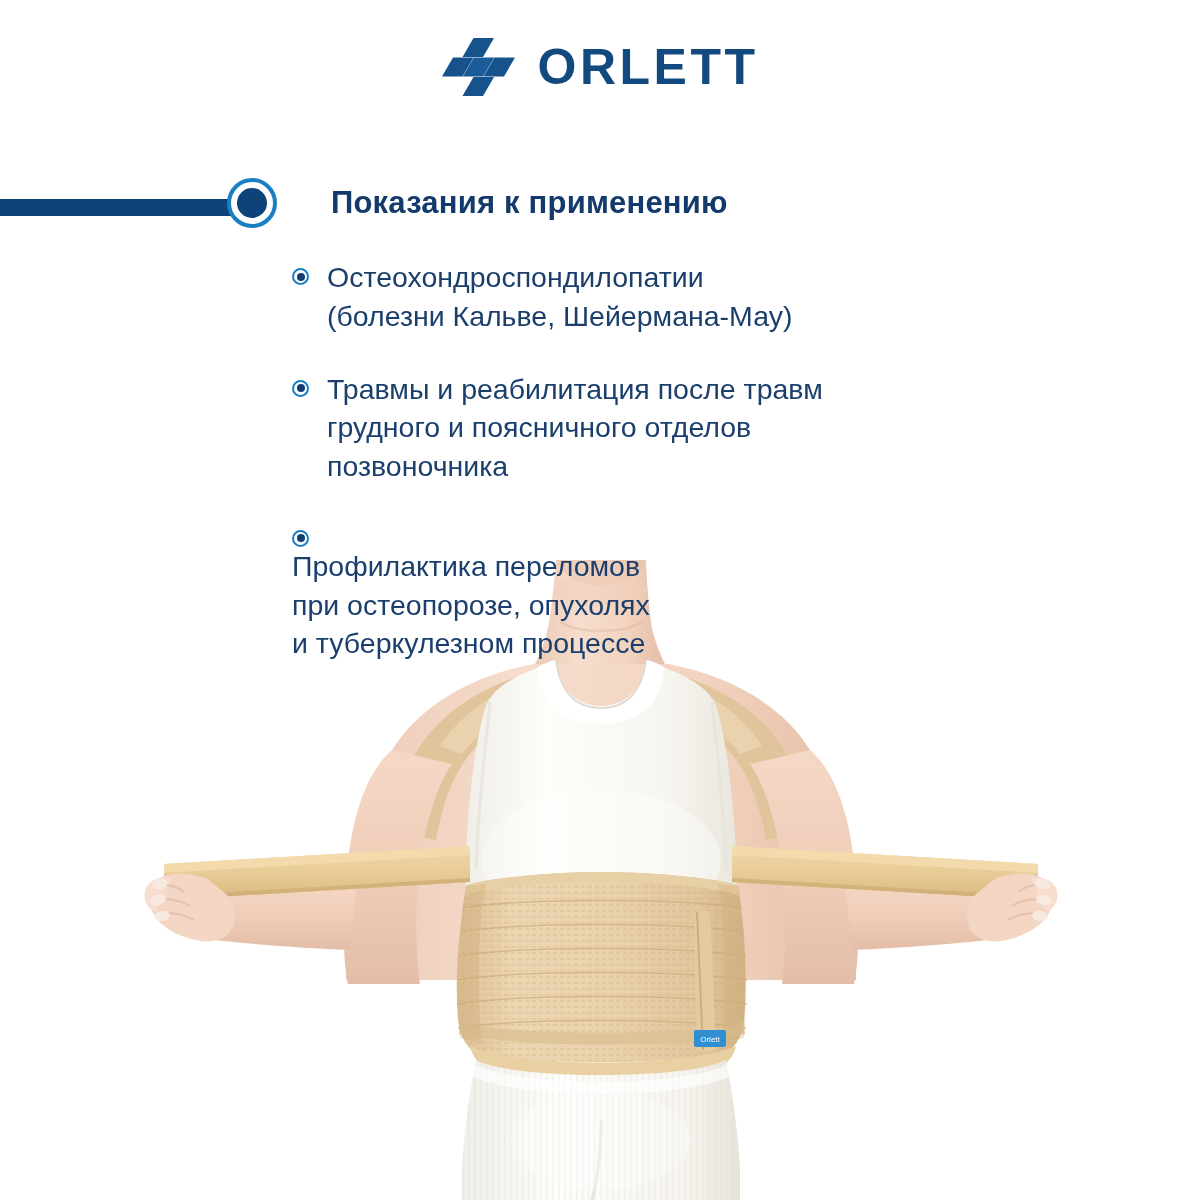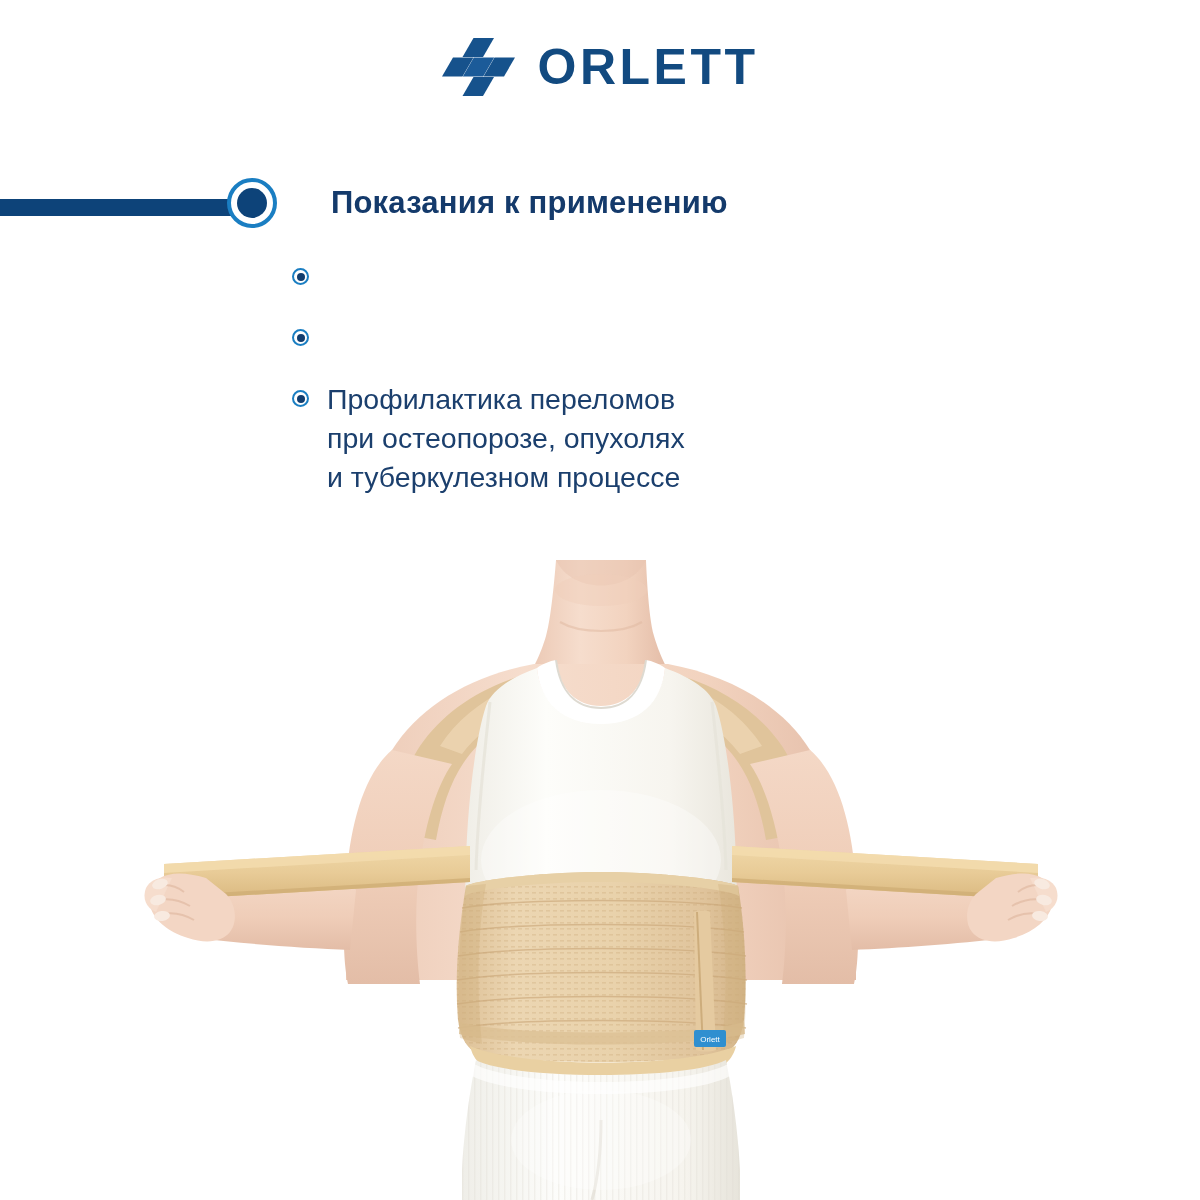--- a/index.html
+++ b/index.html
@@ -99,21 +99,21 @@
     left: 292px;
     top: 258px;
     width: 720px;
     z-index: 5;
   }
   .bullet-item {
     display: flex;
     align-items: flex-start;
     margin-bottom: 34px;
   }
-  .bullet-item:last-child { margin-bottom: 14px; }
+  .bullet-item:last-child { margin-bottom: 14px; flex-direction: column; }
   .bullet-marker {
     flex: 0 0 auto;
     width: 17px;
     height: 17px;
     margin-top: 10px;
     margin-right: 18px;
     border-radius: 50%;
     border: 2px solid #1a7ec2;
     background: #ffffff;
     box-sizing: border-box;
@@ -175,24 +175,29 @@
 <div class="heading-row">
   <div class="heading-bar"></div>
 </div>
 <div class="heading-dot"></div>
 <div class="heading-text">Показания к применению</div>
 
 <div class="bullets">
 
   <div class="bullet-item">
     <span class="bullet-marker"></span>
+    <span class="bullet-text">Остеохондроспондилопатии
+(болезни Кальве, Шейермана-Мау)</span>
   </div>
 
   <div class="bullet-item">
     <span class="bullet-marker"></span>
+    <span class="bullet-text">Травмы и реабилитация после травм
+грудного и поясничного отделов
+позвоночника</span>
   </div>
 
   <div class="bullet-item">
     <span class="bullet-marker"></span>
     <span class="bullet-text">Профилактика переломов
 при остеопорозе, опухолях
 и туберкулезном процессе</span>
   </div>
 
 </div>

